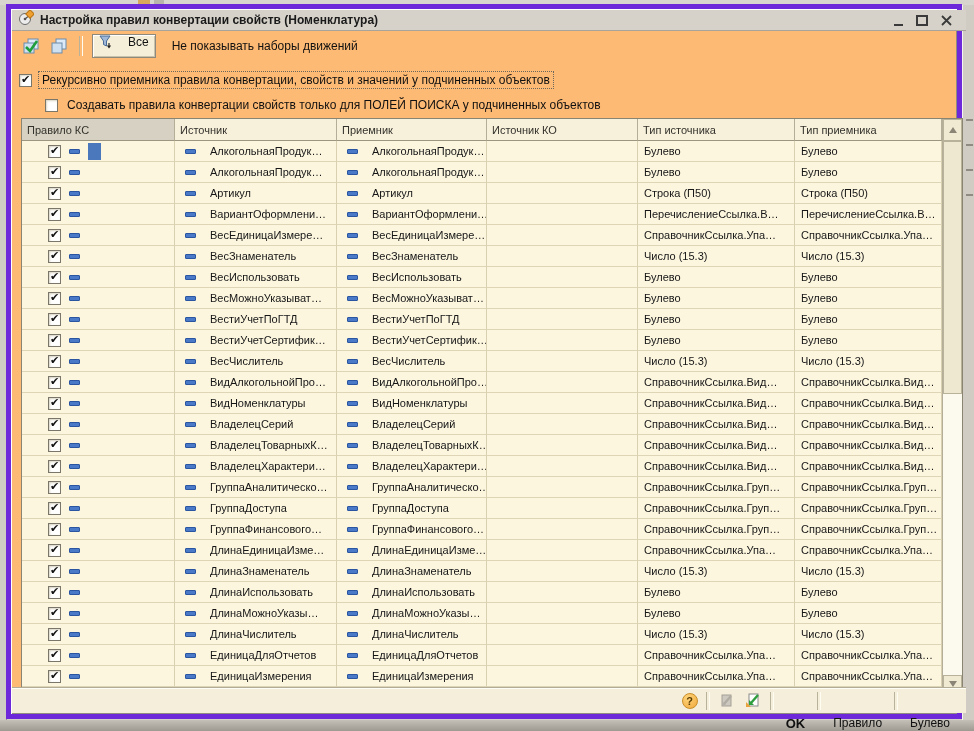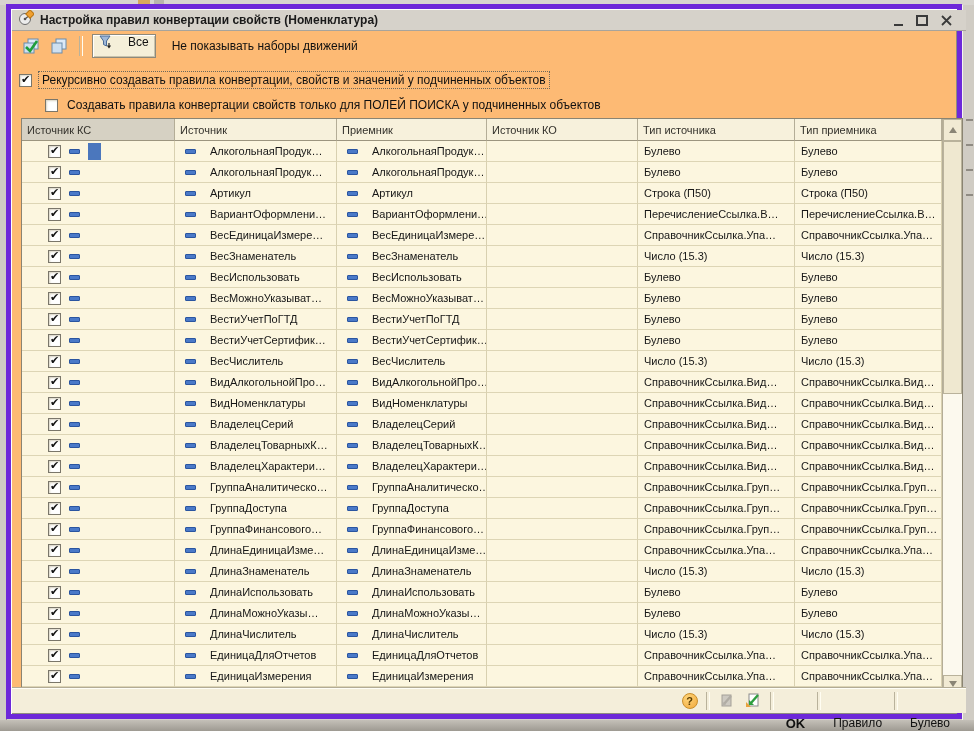--- a/index.html
+++ b/index.html
@@ -134,30 +134,30 @@
           <path d="M1,1 H11 L7.5,6 V11 L4.5,9.5 V6 Z" fill="#9fb8d8" stroke="#4a6b96"></path>
           <path d="M10,8 v4 M8.5,10.5 L10,12.5 L11.5,10.5" fill="none" stroke="#222" stroke-width="1.2"></path>
         </svg>
         <span>Все</span>
       </span>
       <span class="tb-caption">Не показывать наборы движений</span>
     </div>
 
     <div class="opt-row opt1">
       <span class="cb checked"></span>
-      <span class="opt-label">Рекурсивно создавать правила конвертации, свойств и значений у подчиненных объектов</span>
+      <span class="opt-label">Рекурсивно приемника правила конвертации, свойств и значений у подчиненных объектов</span>
     </div>
     <div class="opt-row opt2">
       <span class="cb"></span>
       <span class="opt-label">Создавать правила конвертации свойств только для ПОЛЕЙ ПОИСКА у подчиненных объектов</span>
     </div>
 
     <div class="tbl">
       <div class="hdr">
-        <div class="hcell cur">Источник КС</div>
+        <div class="hcell cur">Правило КС</div>
         <div class="hcell">Источник</div>
         <div class="hcell">Приемник</div>
         <div class="hcell">Источник КО</div>
         <div class="hcell">Тип источника</div>
         <div class="hcell">Тип приемника</div>
       </div>
       <div>
           <div class="row">
     <div class="cell c1">
       <span class="cb checked"></span>

